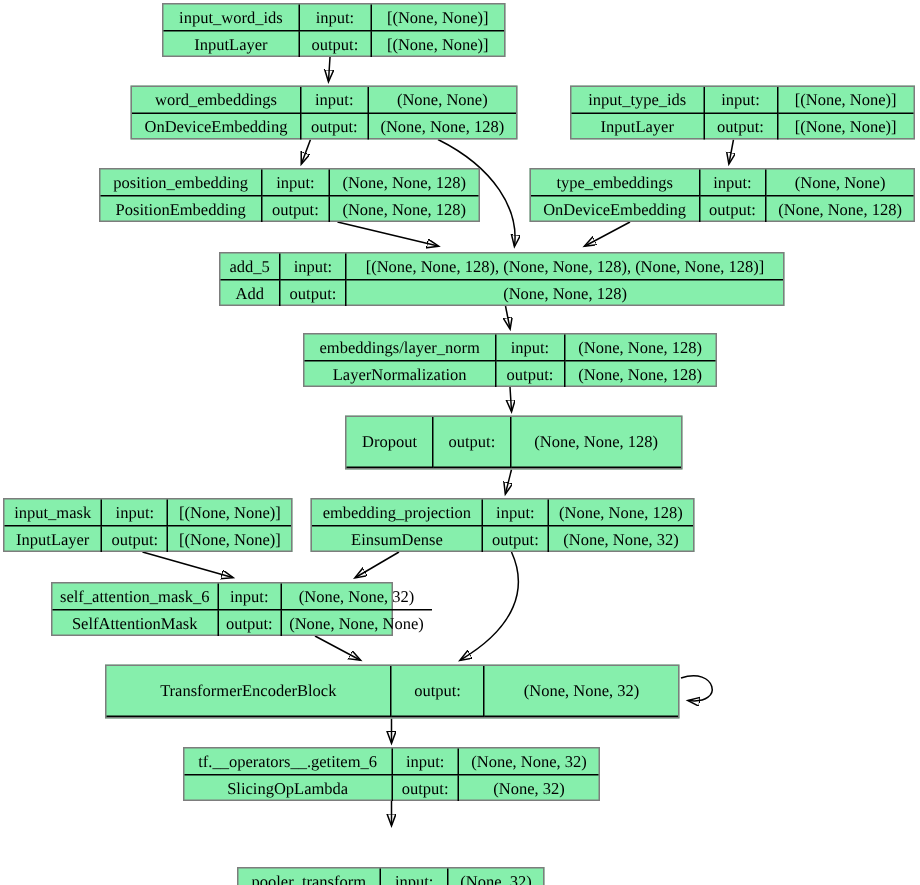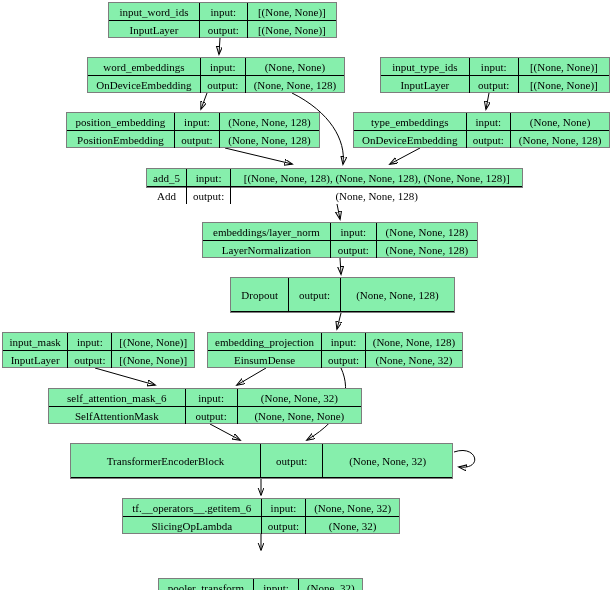--- a/index.html
+++ b/index.html
@@ -131,21 +131,21 @@
         <div class="cell">(None, None)</div>
       </div>
       <div class="row">
         <div class="cell">OnDeviceEmbedding</div>
         <div class="cell">output:</div>
         <div class="cell">(None, None, 128)</div>
       </div>
     </div>
   </div>
 
-  <div class="node" style="left:146px;top:168px;width:377px;height:20px">
+  <div class="node" style="left:146px;top:168px;width:377px;height:36px">
     <div class="tbl">
       <div class="row">
         <div class="cell">add_5</div>
         <div class="cell">input:</div>
         <div class="cell">[(None, None, 128), (None, None, 128), (None, None, 128)]</div>
       </div>
       <div class="row">
         <div class="cell">Add</div>
         <div class="cell">output:</div>
         <div class="cell">(None, None, 128)</div>
@@ -201,21 +201,21 @@
         <div class="cell">(None, None, 128)</div>
       </div>
       <div class="row">
         <div class="cell">EinsumDense</div>
         <div class="cell">output:</div>
         <div class="cell">(None, None, 32)</div>
       </div>
     </div>
   </div>
 
-  <div class="node" style="left:48px;top:388px;width:314px;height:36px">
+  <div class="node" style="left:34px;top:388px;width:228px;height:36px">
     <div class="tbl">
       <div class="row">
         <div class="cell">self_attention_mask_6</div>
         <div class="cell">input:</div>
         <div class="cell">(None, None, 32)</div>
       </div>
       <div class="row">
         <div class="cell">SelfAttentionMask</div>
         <div class="cell">output:</div>
         <div class="cell">(None, None, None)</div>

